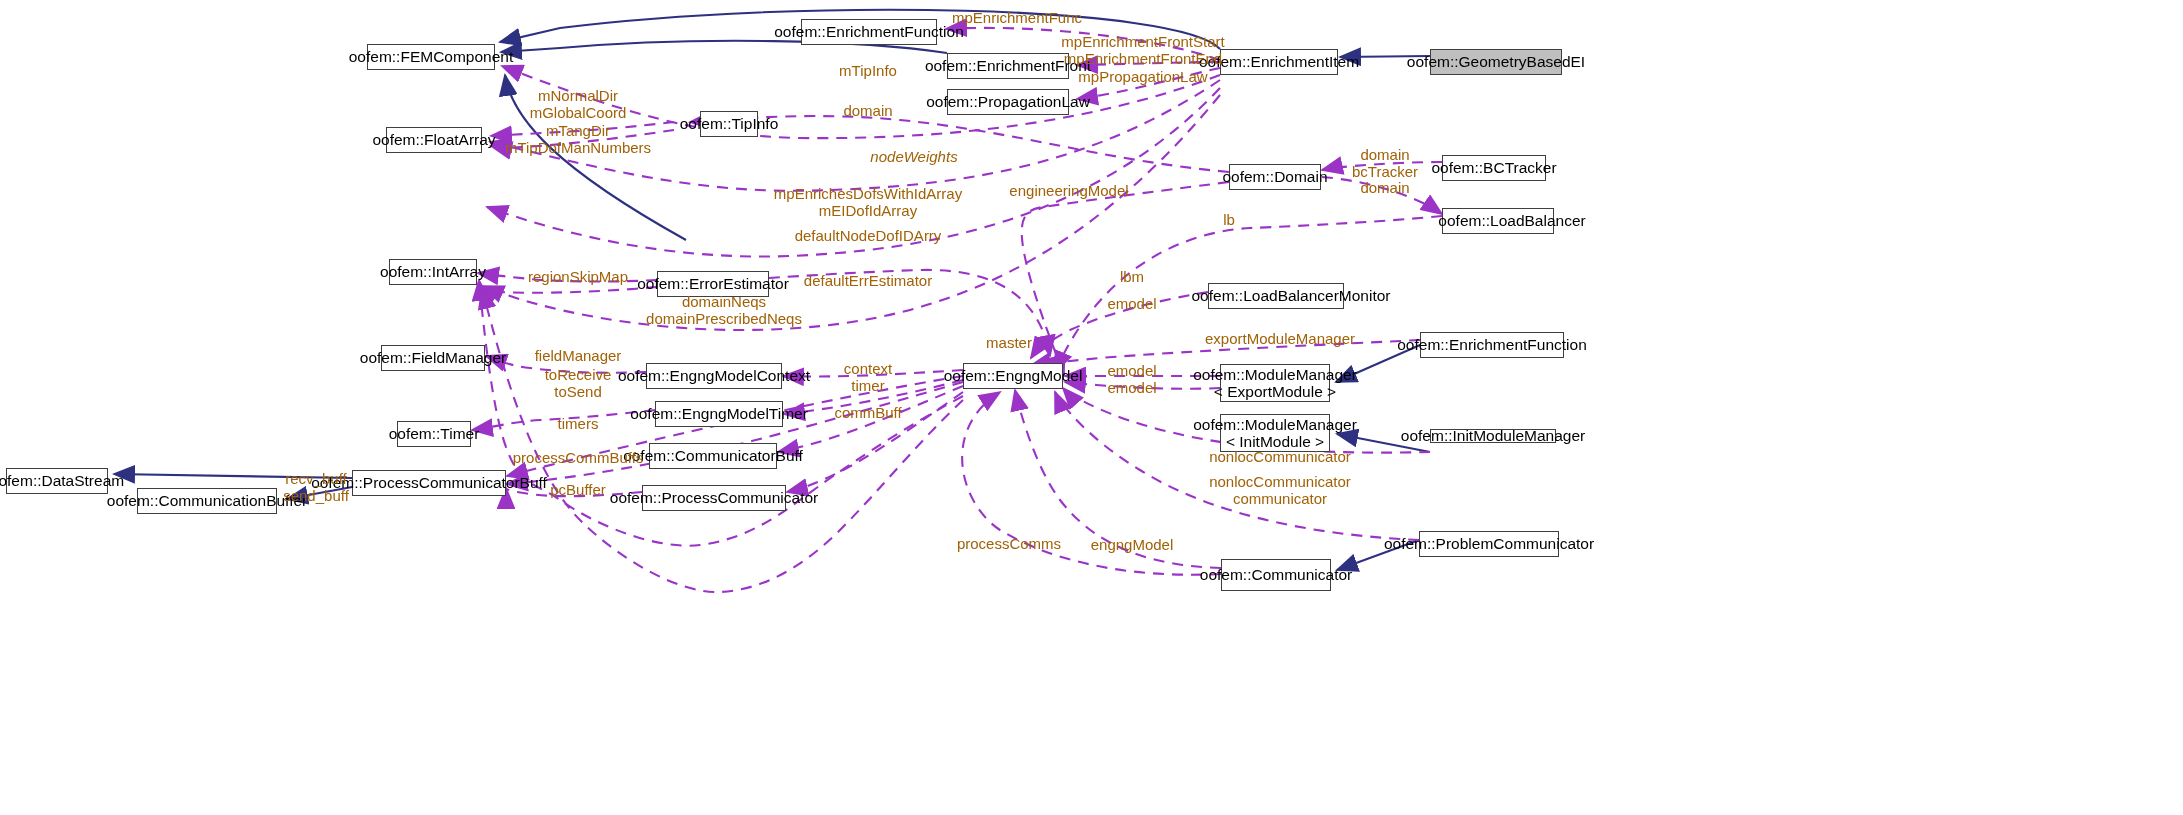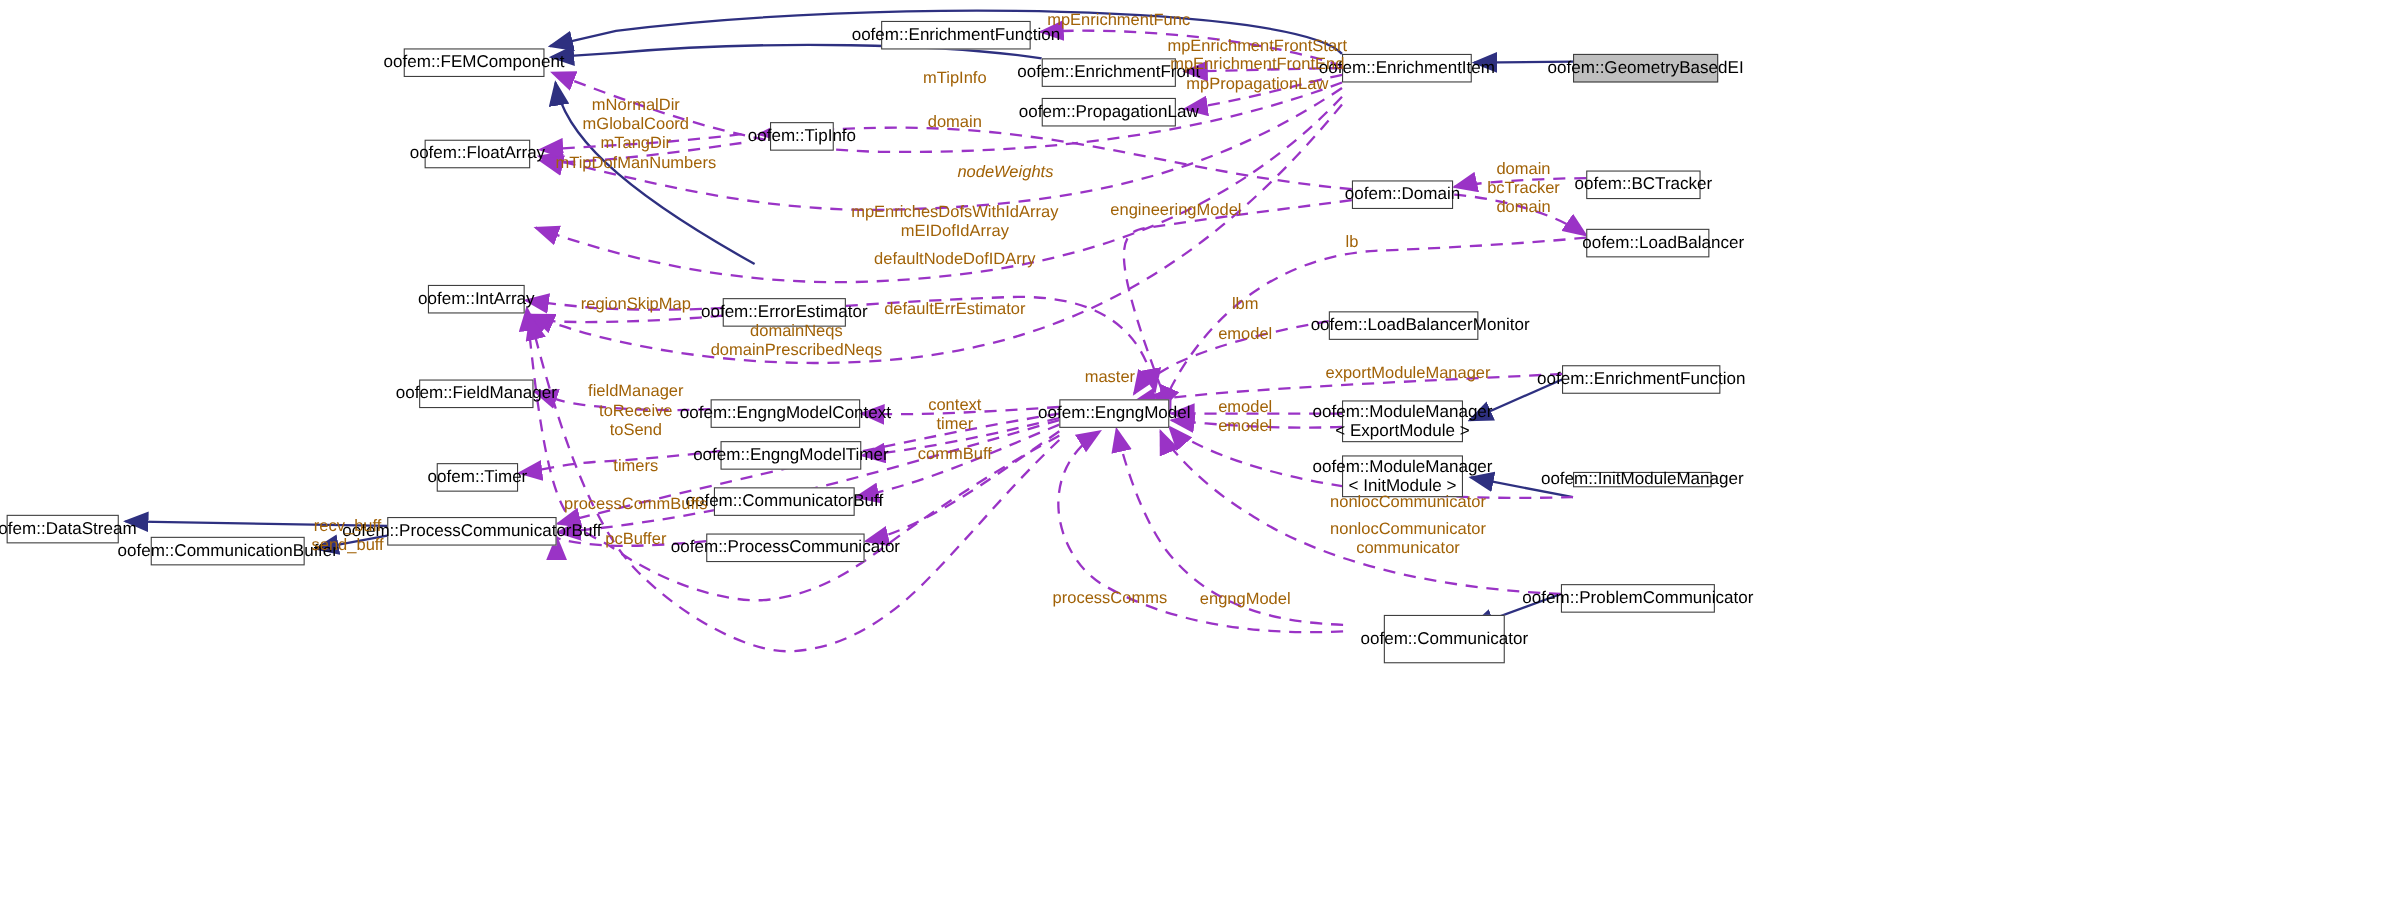--- a/index.html
+++ b/index.html
@@ -107,21 +107,21 @@
 &lt; InitModule &gt;</div>
       <div class="node" style="left: 655px; top: 401px; width: 128px; height: 26px;">oofem::EngngModelTimer</div>
       <div class="node" style="left: 397px; top: 421px; width: 74px; height: 26px;">oofem::Timer</div>
       <div class="node" style="left: 649px; top: 443px; width: 128px; height: 26px;">oofem::CommunicatorBuff</div>
       <div class="node" style="left: 1430px; top: 429px; width: 126px; height: 14px;">oofem::InitModuleManager</div>
       <div class="node" style="left: 6px; top: 468px; width: 102px; height: 26px;">oofem::DataStream</div>
       <div class="node" style="left: 352px; top: 470px; width: 154px; height: 26px;">oofem::ProcessCommunicatorBuff</div>
       <div class="node" style="left: 137px; top: 488px; width: 140px; height: 26px;">oofem::CommunicationBuffer</div>
       <div class="node" style="left: 642px; top: 485px; width: 144px; height: 26px;">oofem::ProcessCommunicator</div>
       <div class="node" style="left: 1419px; top: 531px; width: 140px; height: 26px;">oofem::ProblemCommunicator</div>
-      <div class="node" style="left: 1258px; top: 559px; width: 110px; height: 44px;">oofem::Communicator</div>
+      <div class="node" style="left: 1221px; top: 559px; width: 110px; height: 32px;">oofem::Communicator</div>
     </div>
   <div>
       <div class="edge-label" style="left: 1017px; top: 18px;">mpEnrichmentFunc</div>
       <div class="edge-label" style="left: 1143px; top: 59px;">mpEnrichmentFrontStart
 mpEnrichmentFrontEnd
 mpPropagationLaw</div>
       <div class="edge-label" style="left: 868px; top: 71px;">mTipInfo</div>
       <div class="edge-label" style="left: 578px; top: 113px;">mNormalDir
 mGlobalCoord
 mTangDir</div>

